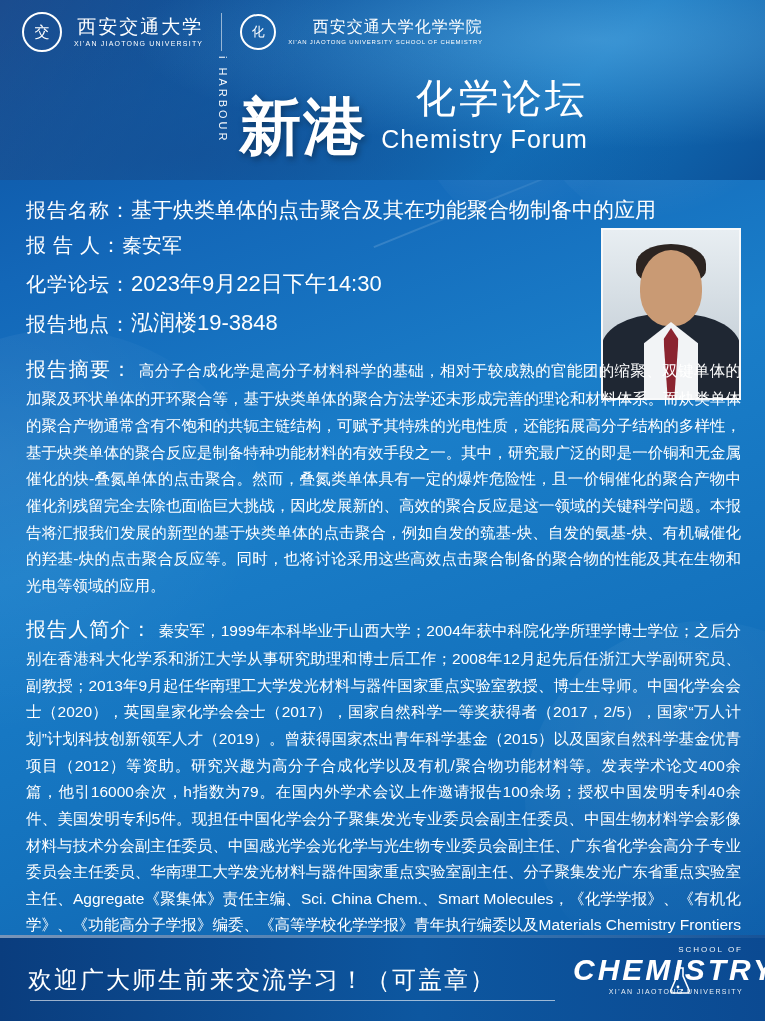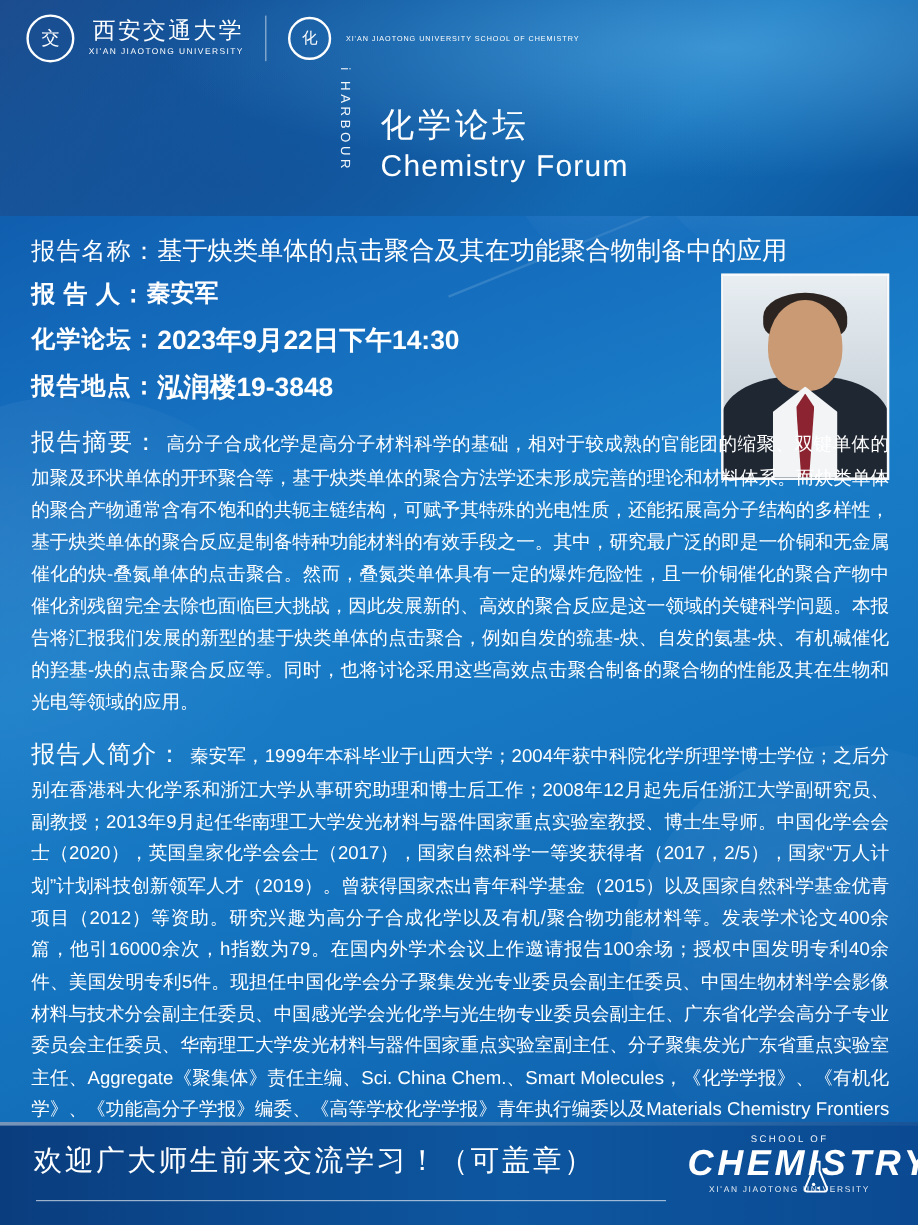--- a/index.html
+++ b/index.html
@@ -80,30 +80,30 @@
     color: #ffffff;
     font-family: "Liberation Serif", serif;
     font-size: 62px; font-weight: bold;
     letter-spacing: 2px;
     line-height: 1;
     text-shadow: 2px 3px 6px rgba(0,0,0,0.35);
   }
   .forum-wrap { margin-left: 14px; padding-bottom: 4px; }
   .forum-cn {
     color: #ffffff; font-family: "Liberation Serif", serif;
-    font-size: 28px; letter-spacing: 3px; line-height: 1;
+    font-size: 40px; letter-spacing: 3px; line-height: 1; text-align: right;
   }
   .forum-en {
     color: #ffffff; font-size: 25px; letter-spacing: 1px; margin-top: 6px;
     font-family: "Liberation Sans", sans-serif;
   }
 
   
   .body { position: relative; z-index: 3; padding: 14px 24px 0 26px; color: #ffffff; }
-  .row { display: flex; align-items: flex-start; font-weight: bold; }
+  .row { display: flex; align-items: flex-end; }
   .label {
     flex: none; color: #ffffff; font-size: 20px; letter-spacing: 1px;
     font-family: "Liberation Serif", serif;
     white-space: nowrap;
   }
   .value { color: #ffffff; font-size: 19px; line-height: 1.35; }
 
   .talk-title { font-size: 21px; line-height: 1.5; margin-bottom: 6px; }
   .talk-title .value { font-size: 21px; }
 
@@ -166,31 +166,31 @@
   .footer {
     position: absolute; left: 0; right: 0; bottom: 0; height: 86px;
     background: linear-gradient(90deg, #0a3d7e 0%, #0d57a0 55%, #0b4a92 100%);
     z-index: 4;
   }
   .footer:before {
     content: ""; position: absolute; left: 0; right: 0; top: 0; height: 3px;
     background: linear-gradient(90deg, rgba(255,255,255,0.45), rgba(255,255,255,0.05));
   }
   .welcome {
-    position: absolute; left: 28px; top: 16px;
+    position: absolute; left: 28px; top: 29px;
     color: #ffffff; font-size: 24px; letter-spacing: 2px;
     font-family: "Liberation Serif", serif;
   }
   .footline {
     position: absolute; left: 30px; right: 210px; bottom: 20px;
     height: 1px; background: rgba(255,255,255,0.6);
   }
   .chem-logo {
     position: absolute; right: 22px; top: 10px; width: 170px; height: 66px;
-    color: #fff; text-align: center;
+    color: #fff; text-align: right;
   }
   .chem-top { font-size: 8px; letter-spacing: 2px; opacity: .95; }
   .chem-main {
     font-size: 30px; letter-spacing: 3px; font-weight: bold; line-height: 1.05;
     font-family: "Liberation Sans", sans-serif;
   }
   .chem-bottom { font-size: 7px; letter-spacing: 1.4px; margin-top: 2px; opacity: .9; }
   .flask {
     position: absolute; left: 96px; top: 12px; width: 22px; height: 30px;
   }
@@ -213,26 +213,28 @@
   <div class="header">
     <div class="logos">
       <div class="logo-mark">交</div>
       <div class="logo-text">
         <div class="logo-cn">西安交通大学</div>
         <div class="logo-en">XI'AN JIAOTONG UNIVERSITY</div>
       </div>
       <div class="logo-div"></div>
       <div class="logo-mark small">化</div>
       <div class="logo-text">
+        <div class="logo-cn small">西安交通大学化学学院</div>
         <div class="logo-en small">XI'AN JIAOTONG UNIVERSITY  SCHOOL OF CHEMISTRY</div>
       </div>
     </div>
 
     <div class="title-block">
       <div class="vertical-en">i HARBOUR</div>
+      <div class="big-cn">新港</div>
       <div class="forum-wrap">
         <div class="forum-cn">化学论坛</div>
         <div class="forum-en">Chemistry Forum</div>
       </div>
     </div>
   </div>
 
   <div class="portrait-wrap">
     <div class="portrait">
       <div class="p-body"></div>

